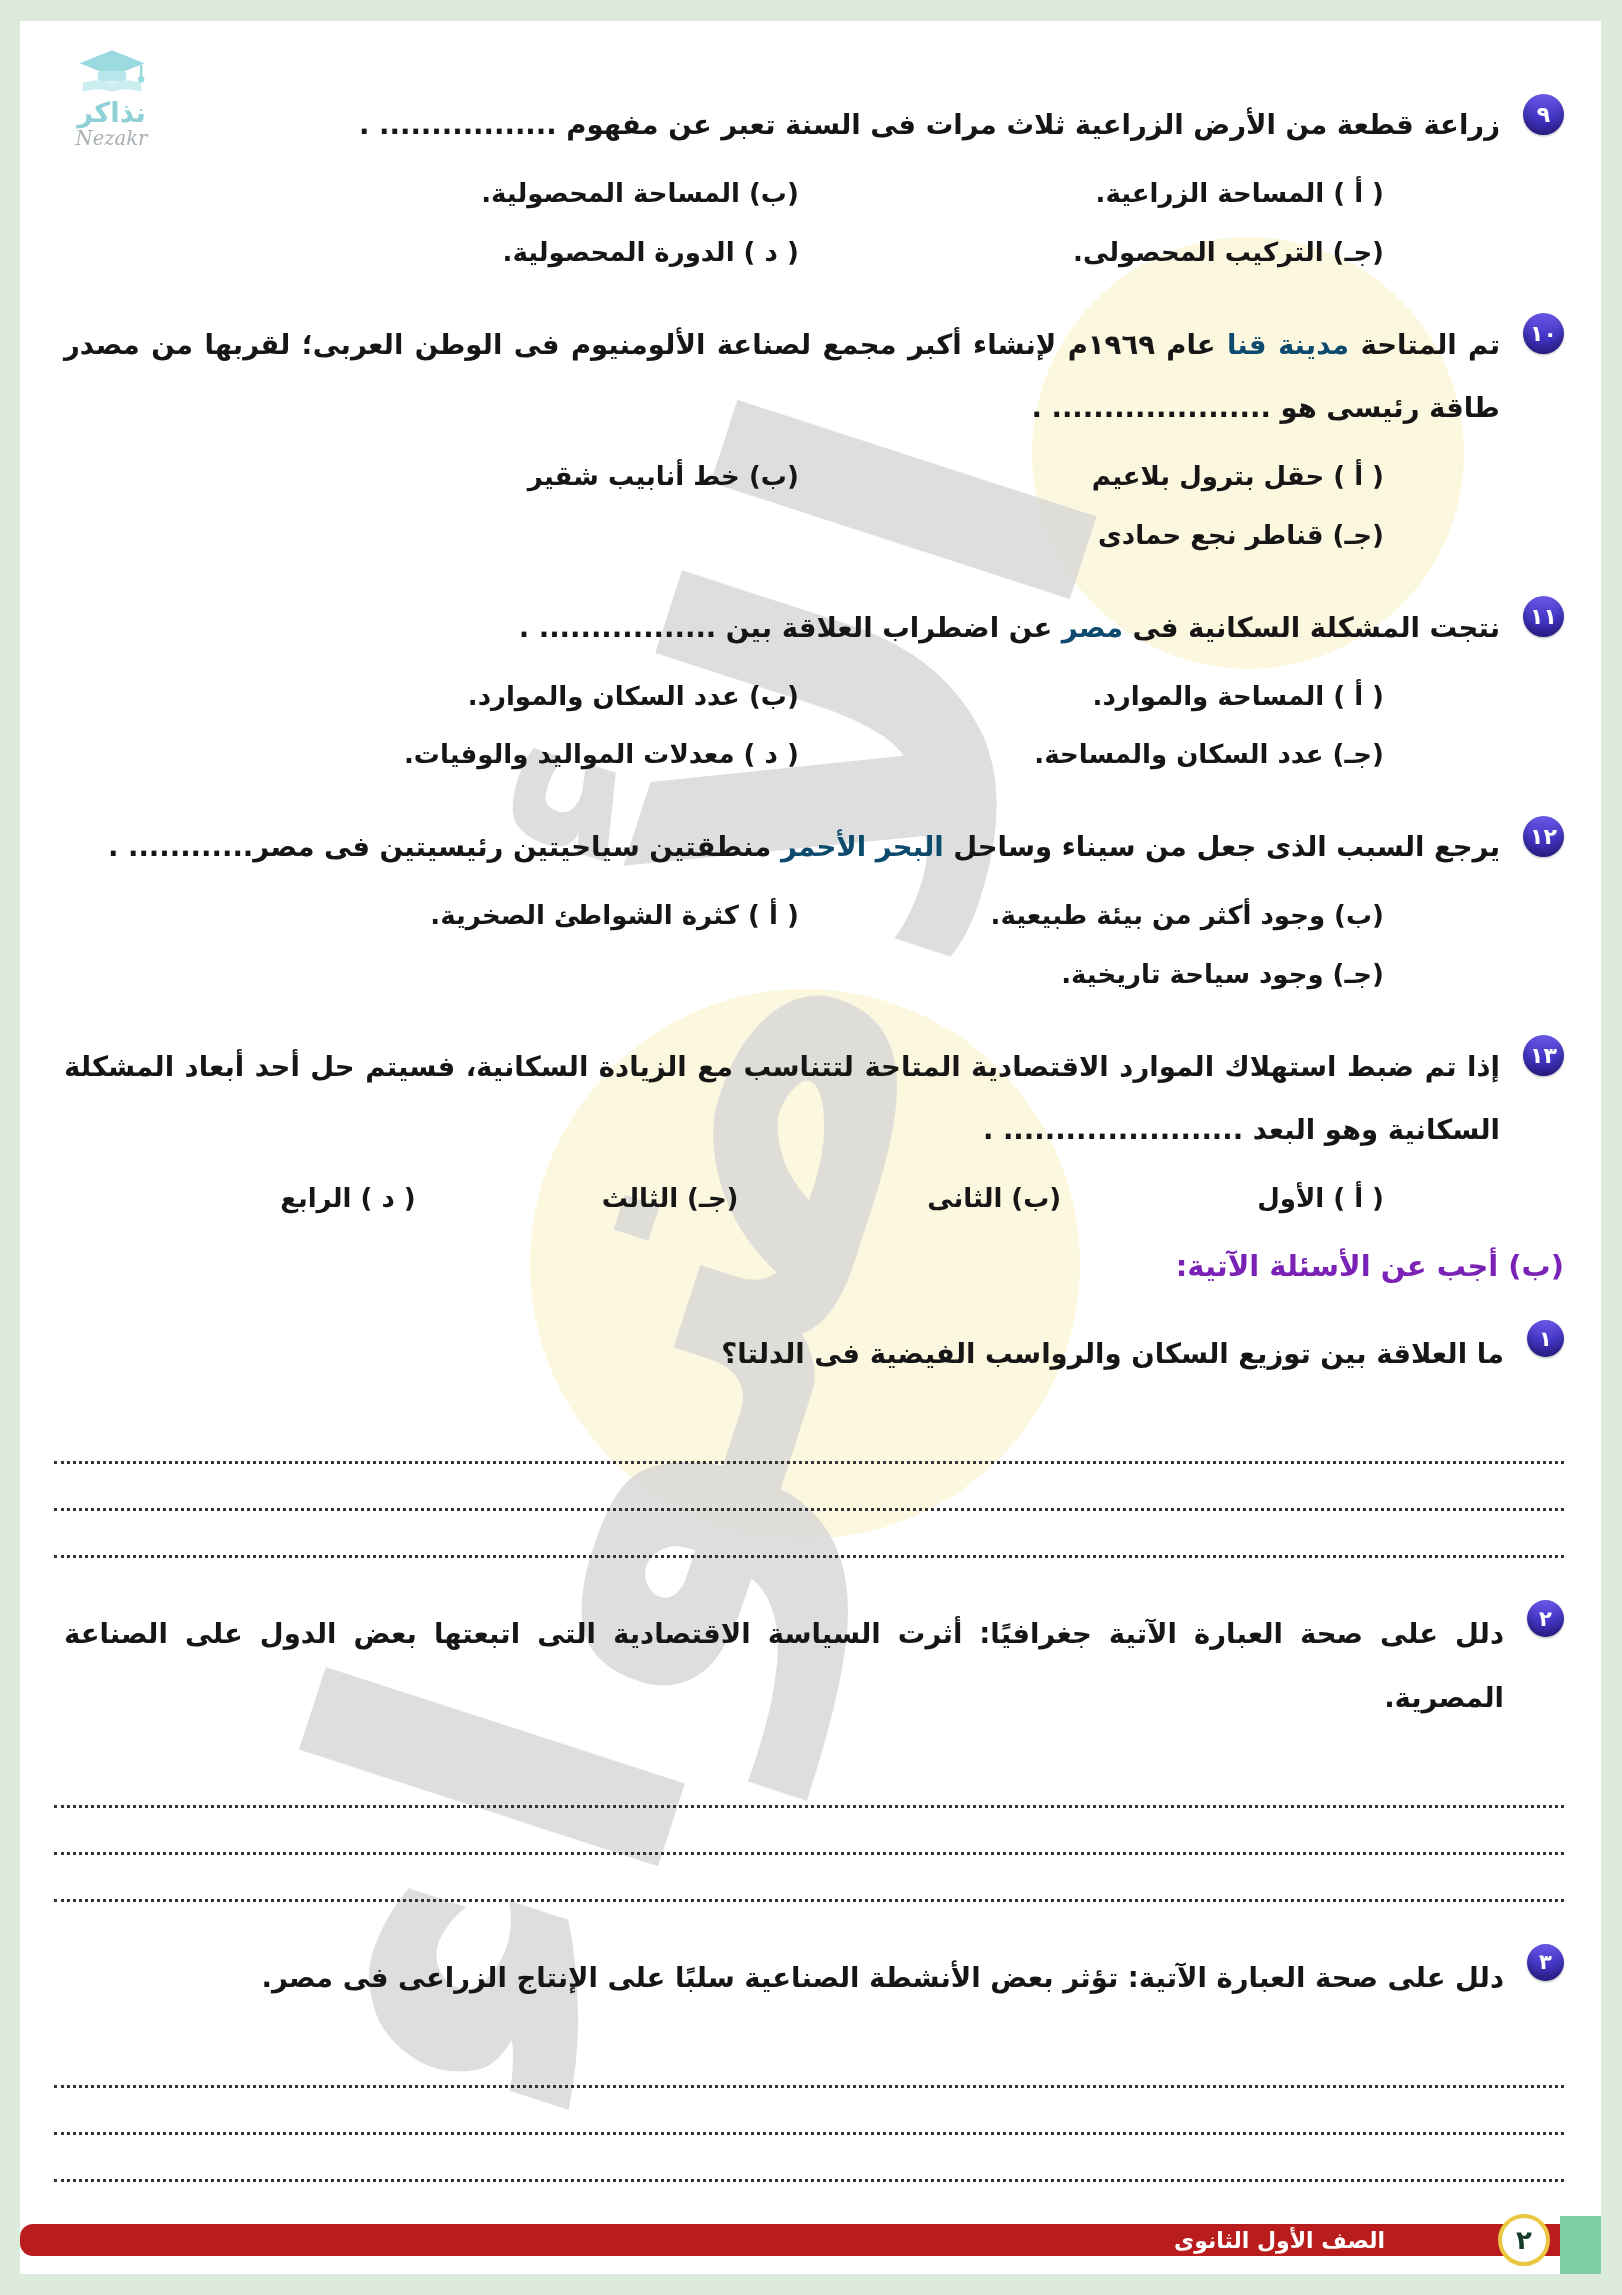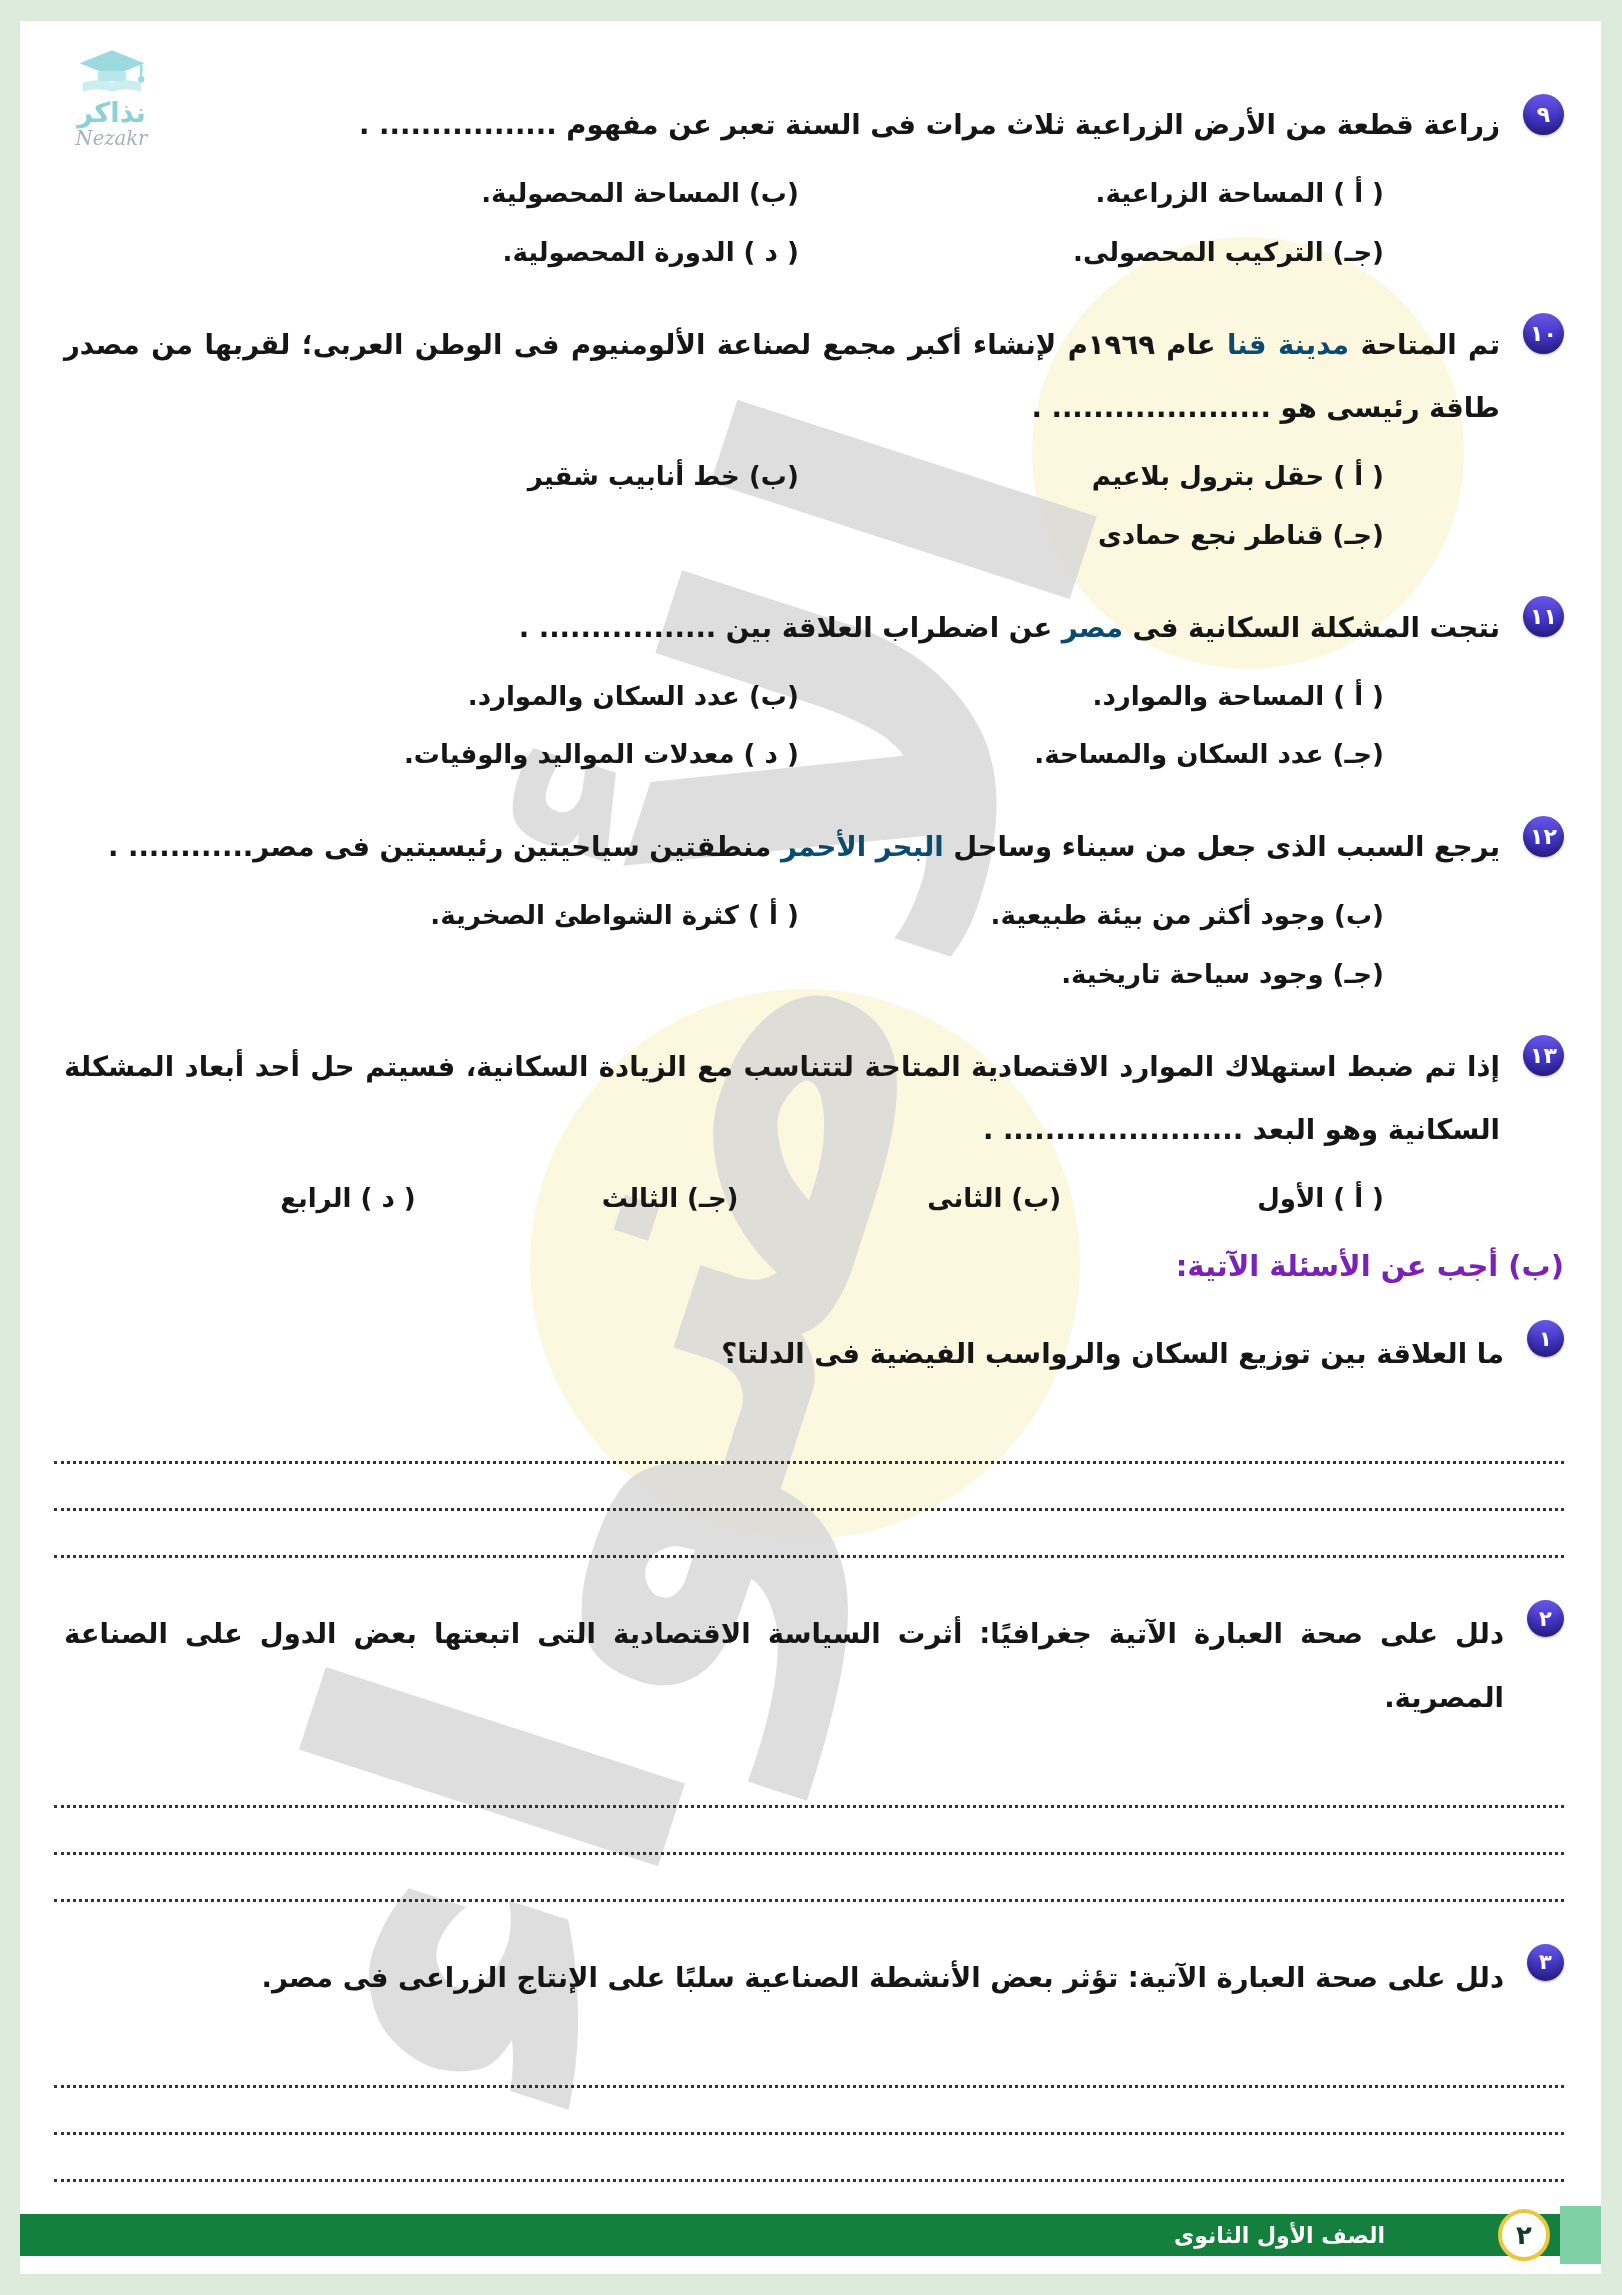--- a/index.html
+++ b/index.html
@@ -89,23 +89,24 @@
   .oq { margin-bottom:34px; }
   .oq .badge { width:37px; height:37px; font-size:21px; margin-top:7.9px; }
   .ans { margin-top:22px; }
   .ans-line {
     height:44px;
     border-bottom:3.3px dotted #333333;
   }
 
   
   .footer-bar {
-    position:absolute; left:0; right:0; bottom:18.3px; height:42px;
-    background:#15803d;
+    position:absolute; left:0; right:0; bottom:18.3px; height:32px;
+    background:#b91c1c;
     z-index:3;
+    border-radius:13px;
   }
   .footer-label {
     position:absolute; right:216px; top:50%; transform:translateY(-50%);
     color:#ffffff; font-size:22px; font-weight:700;
     white-space:nowrap;
   }
   .footer-accent {
     position:absolute; right:0; top:-7.9px; width:41px; height:58px;
     background:#7fd0a4;
   }

